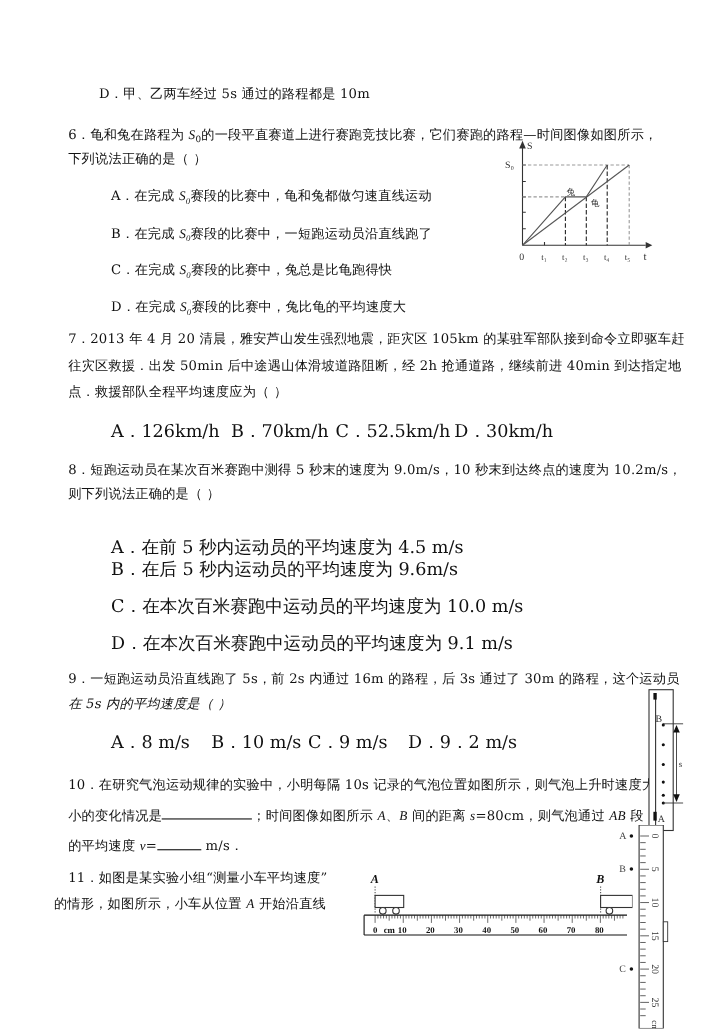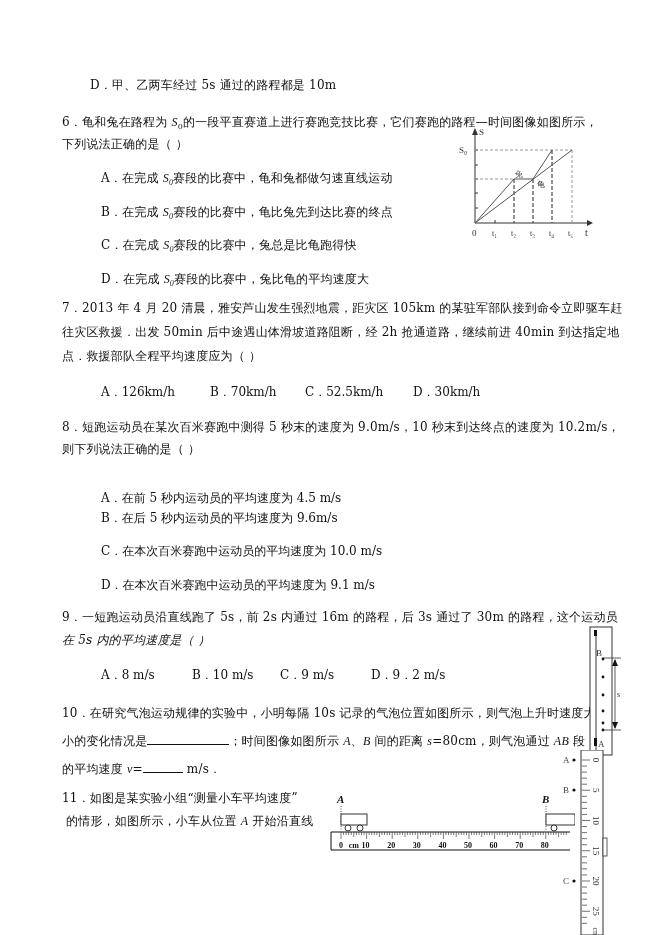--- a/index.html
+++ b/index.html
@@ -1,36 +1,36 @@
 <!DOCTYPE html>
 <html><head>
 <meta charset="utf-8">
 <style>
   html, body { margin: 0; padding: 0; background: #ffffff; }
   body { width: 661px; height: 935px; position: relative; overflow: hidden;
          font-family: "DejaVu Serif", "Liberation Serif", serif; color: #111; }
   .line { position: absolute; font-size: 12px; line-height: 16px; white-space: nowrap; letter-spacing: 0.2px; }
   .it { font-style: italic; font-family: "Liberation Serif", serif; }
   .blank { display: inline-block; border-bottom: 1px solid #111; height: 13px; vertical-align: baseline; }
-  .opt { position: absolute; font-size: 12px; line-height: 16px; white-space: nowrap; }
+  .opt { position: absolute; font-size: 16px; line-height: 16px; white-space: nowrap; }
   svg text { font-family: "Liberation Serif", serif; }
 </style>
 </head>
 <body>
 
 <div class="line" style="left:90px; top:77px;">D．甲、乙两车经过 5s 通过的路程都是 10m</div>
 
 <div class="line" style="left:62px; top:114px;">
   <span>6．龟和兔在路程为 </span><span class="it">S</span><sub style="font-size:8px;">0</sub><span>的一段平直赛道上进行赛跑竞技比赛，它们赛跑的路程—时间图像如图所示，</span>
 </div>
 <div class="line" style="left:62px; top:136px;">下列说法正确的是（    ）</div>
 
 <div id="q6opts"></div>
 <div class="line" style="left:101px; top:170px;"><span>A．在完成 </span><span class="it">S<sub style="font-size:8px;">0</sub></span><span>赛段的比赛中，龟和兔都做匀速直线运动</span></div>
-<div class="line" style="left:101px; top:204px;"><span>B．在完成 </span><span class="it">S<sub style="font-size:8px;">0</sub></span><span>赛段的比赛中，龟比兔先到达比赛的终点</span></div>
+<div class="line" style="left:101px; top:204px;"><span>B．在完成 </span><span class="it">S<sub style="font-size:8px;">0</sub></span><span>赛段的比赛中，一短跑运动员沿直线跑了</span></div>
 <div class="line" style="left:101px; top:237px;"><span>C．在完成 </span><span class="it">S<sub style="font-size:8px;">0</sub></span><span>赛段的比赛中，兔总是比龟跑得快</span></div>
 <div class="line" style="left:101px; top:271px;"><span>D．在完成 </span><span class="it">S<sub style="font-size:8px;">0</sub></span><span>赛段的比赛中，兔比龟的平均速度大</span></div>
 
 <svg style="position:absolute; left:455px; top:125px;" width="140" height="115">
 
   <line x1="20" y1="98" x2="132" y2="98" stroke="#333" stroke-width="1"></line>
   <polygon points="132,95 138,98 132,101" fill="#333"></polygon>
   <line x1="20" y1="98" x2="20" y2="8" stroke="#333" stroke-width="1"></line>
   <polygon points="17,10 20,3 23,10" fill="#333"></polygon>
 
@@ -111,21 +111,21 @@
   <line x1="18" y1="108" x2="36" y2="108" stroke="#333" stroke-width="0.8"></line>
   <line x1="30" y1="38" x2="30" y2="106" stroke="#333" stroke-width="0.8"></line>
   <polygon points="27,44 30,37 33,44" fill="#111"></polygon>
   <polygon points="27,100 30,107 33,100" fill="#111"></polygon>
   <text x="11" y="34" font-size="9" fill="#333">B</text>
   <text x="13" y="125" font-size="9" fill="#333">A</text>
   <text x="32" y="75" font-size="8" fill="#333">s</text>
 </svg>
 
 <div class="line" style="left:62px; top:790px;">11．如图是某实验小组“测量小车平均速度”</div>
-<div class="line" style="left:66px; top:813px;">
+<div class="line" style="left:49px; top:813px;">
   <span>的情形，如图所示，小车从位置 </span><span class="it">A</span><span> 开始沿直线</span>
 </div>
 
 <svg style="position:absolute; left:325px; top:790px;" width="250" height="62">
   <text x="12" y="13" font-size="11" font-weight="bold" font-style="italic" fill="#111">A</text>
   <text x="217" y="13" font-size="11" font-weight="bold" font-style="italic" fill="#111">B</text>
   <line x1="16" y1="16" x2="16" y2="40" stroke="#555" stroke-dasharray="1,1.5"></line>
   <line x1="221" y1="16" x2="221" y2="40" stroke="#555" stroke-dasharray="1,1.5"></line>
 
   <rect x="16" y="24" width="26" height="11" fill="#fff" stroke="#333"></rect>

